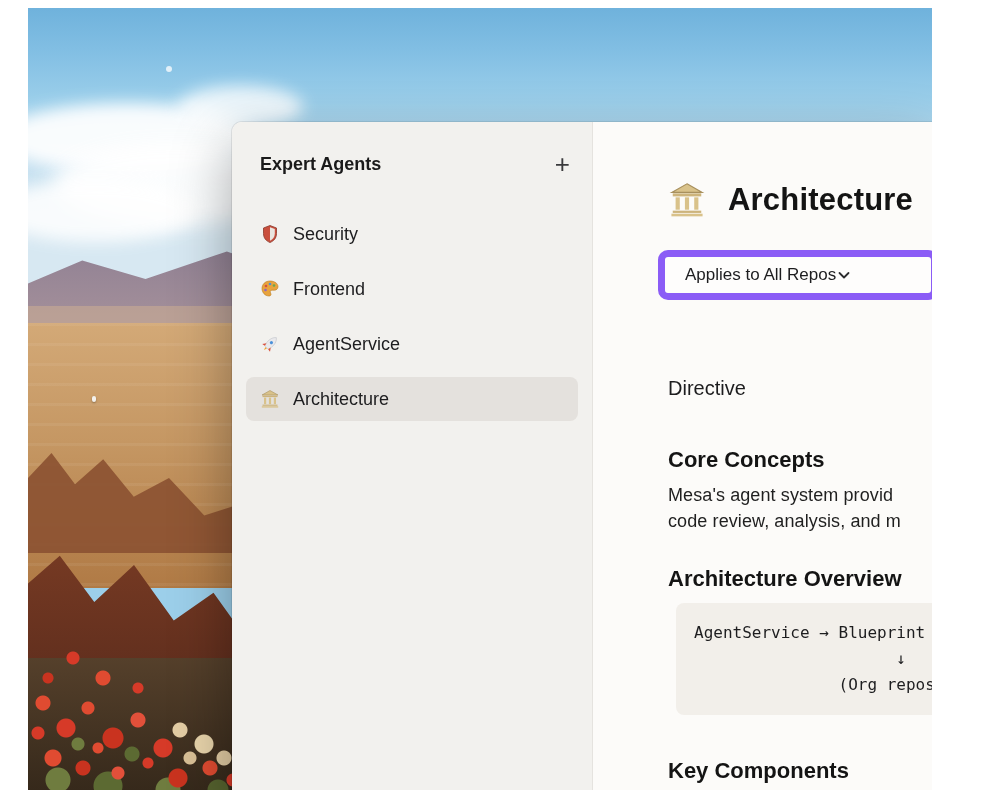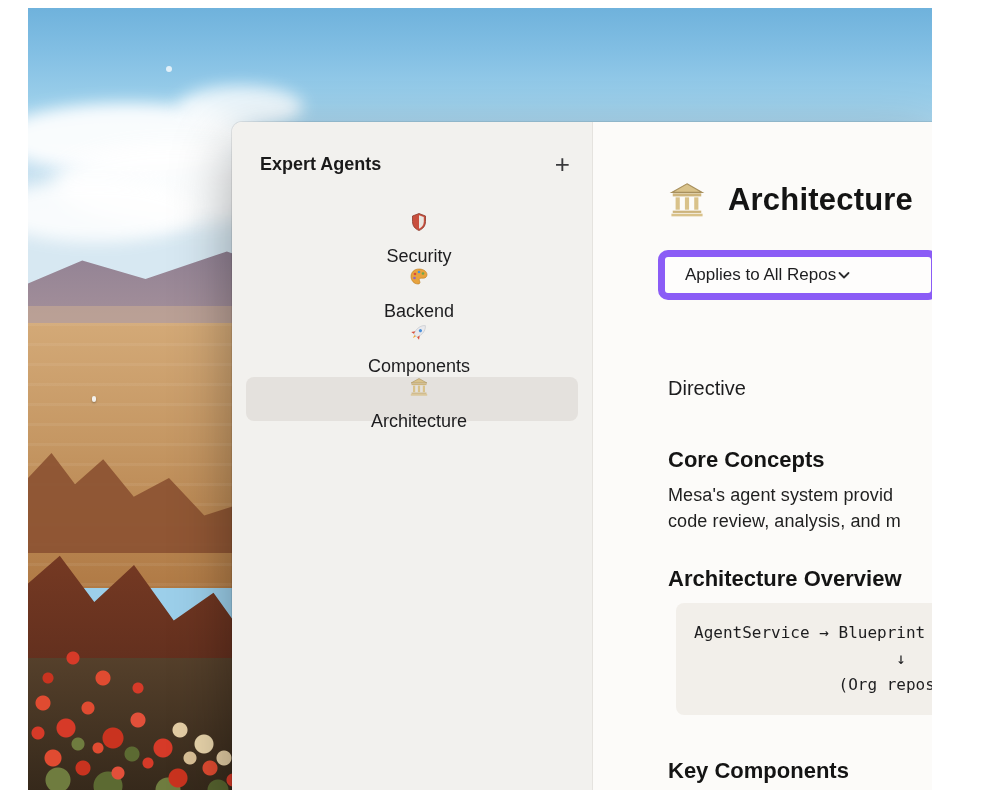--- a/index.html
+++ b/index.html
@@ -67,21 +67,21 @@
     border-radius:10px 0 0 0; overflow:hidden; background:#fcfbf9;
     box-shadow:0 25px 60px rgba(0,0,0,.35), 0 0 0 1px rgba(0,0,0,.08); }
 
   
   .sidebar { position:absolute; left:0; top:0; width:360px; height:100%; background:#f2f1ee; }
   .sidebar-divider { position:absolute; left:360px; top:0; width:1px; height:100%; background:#e5e3df; }
   .sidebar-header { display:flex; align-items:center; justify-content:space-between; margin:30px 18px 0 28px; }
   .sidebar-title { font-size:18px; font-weight:700; line-height:24px; color:#1a1a1a; }
   .add-btn { border:none; background:none; cursor:pointer; font-size:26px; font-weight:300; line-height:24px; color:#3a3a3c; padding:0 4px; font-family:"Liberation Sans", sans-serif; }
   .nav { margin-top:36px; }
-  .nav-item { display:flex; align-items:center; gap:13px; height:44px; margin:0 14px 11px 14px; padding-left:14px; border-radius:8px; cursor:pointer;flex-direction:column; }
+  .nav-item { display:flex; align-items:center; gap:13px; height:44px; margin:0 14px 11px 14px; padding-left:14px; border-radius:8px; cursor:pointer; }
   .nav-item.selected { background:#e4e1dd; }
   .nav-label { font-size:18px; line-height:22px; color:#1d1d1f; }
   .icon-20 { width:20px; height:20px; flex:0 0 20px; display:inline-block; }
   .icon-20 svg { width:20px; height:20px; display:block; }
 
   
   .content { position:absolute; left:361px; top:0; width:430px; height:100%; padding:56px 0 0 75px; background:#fcfbf9; }
   .title-row { display:flex; align-items:center; gap:22px; height:44px; margin-bottom:28px; }
   .title-icon { width:38px; height:38px; }
   .title-icon svg { width:38px; height:38px; display:block; }
@@ -140,36 +140,36 @@
         <div class="nav-item">
           <span class="icon-20">
             <svg viewBox="0 0 20 20">
                 <path d="M10 2 C5 2 2 5.5 2 9.5 C2 13.5 5 17 9 17 C10.4 17 11 16.2 11 15.2 C11 14.2 10.2 13.8 10.2 12.9 C10.2 11.8 11.1 11.2 12.3 11.2 L14.5 11.2 C16.4 11.2 18 9.7 18 7.8 C18 4.3 14.4 2 10 2 Z" fill="#e8a33d" stroke="#b97a20" stroke-width="0.6"></path>
                 <circle cx="6" cy="7" r="1.3" fill="#d94f3d"></circle>
                 <circle cx="10" cy="5" r="1.3" fill="#4a90d9"></circle>
                 <circle cx="14" cy="6.5" r="1.3" fill="#6aa84f"></circle>
                 <circle cx="5.5" cy="11" r="1.3" fill="#8e63c5"></circle>
               </svg>
           </span>
-          <span class="nav-label">Backend</span>
+          <span class="nav-label">Frontend</span>
         </div>
 
         <div class="nav-item">
           <span class="icon-20">
             <svg viewBox="0 0 20 20">
                 <g transform="rotate(45 10 10)">
                   <path d="M10 1 C12.5 3 13.5 6 13.5 9 C13.5 12 12.8 14 12 15 H8 C7.2 14 6.5 12 6.5 9 C6.5 6 7.5 3 10 1 Z" fill="#e9e9ec" stroke="#b9bcc2" stroke-width="0.5"></path>
                   <circle cx="10" cy="8" r="1.6" fill="#4a90d9"></circle>
                   <path d="M7 12 L4.5 15.5 L7.6 15 Z" fill="#d94f3d"></path>
                   <path d="M13 12 L15.5 15.5 L12.4 15 Z" fill="#d94f3d"></path>
                   <path d="M9 15.4 H11 L10 18.6 Z" fill="#f0a431"></path>
                 </g>
               </svg>
           </span>
-          <span class="nav-label">Components</span>
+          <span class="nav-label">AgentService</span>
         </div>
 
 
         <div class="nav-item selected">
           <span class="icon-20">
             <svg viewBox="0 0 20 20">
                 <path d="M10 1.5 L18 6 H2 Z" fill="#d9c28a" stroke="#a8905e" stroke-width="0.6"></path>
                 <rect x="2.5" y="6.5" width="15" height="1.6" fill="#cdb47c"></rect>
                 <rect x="4" y="8.6" width="2.2" height="6.5" fill="#d9c28a"></rect>
                 <rect x="8.9" y="8.6" width="2.2" height="6.5" fill="#d9c28a"></rect>

